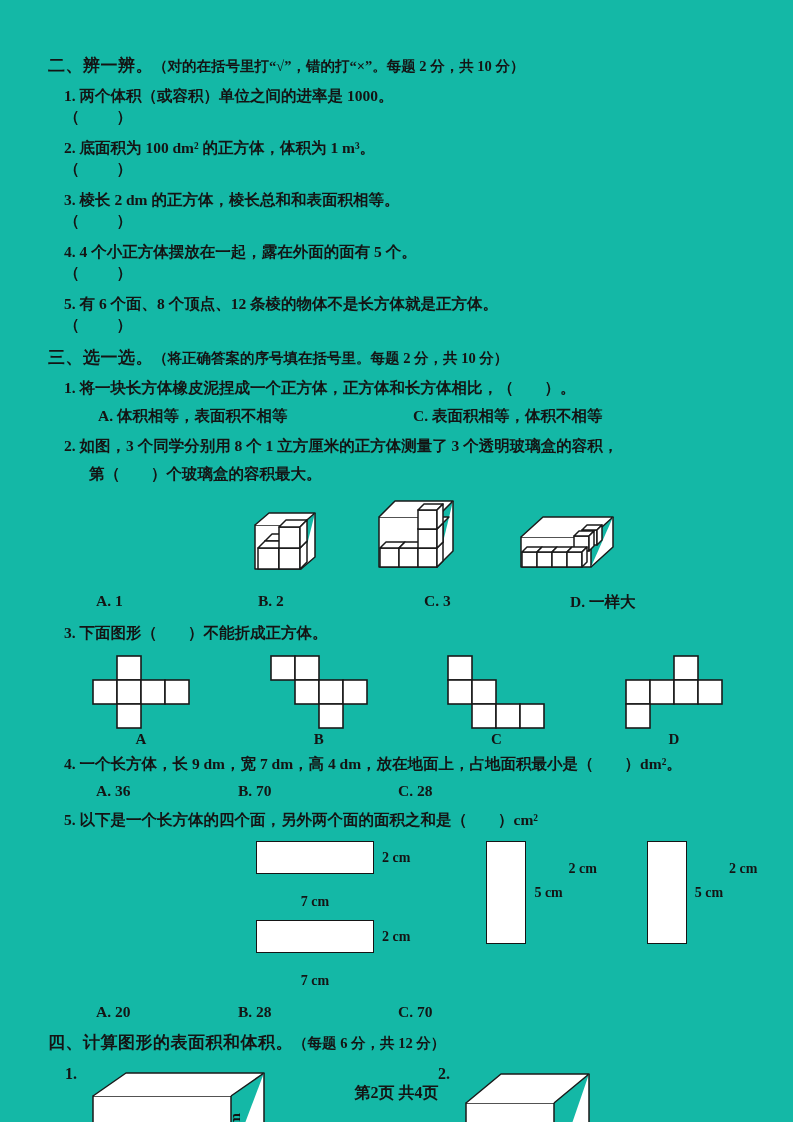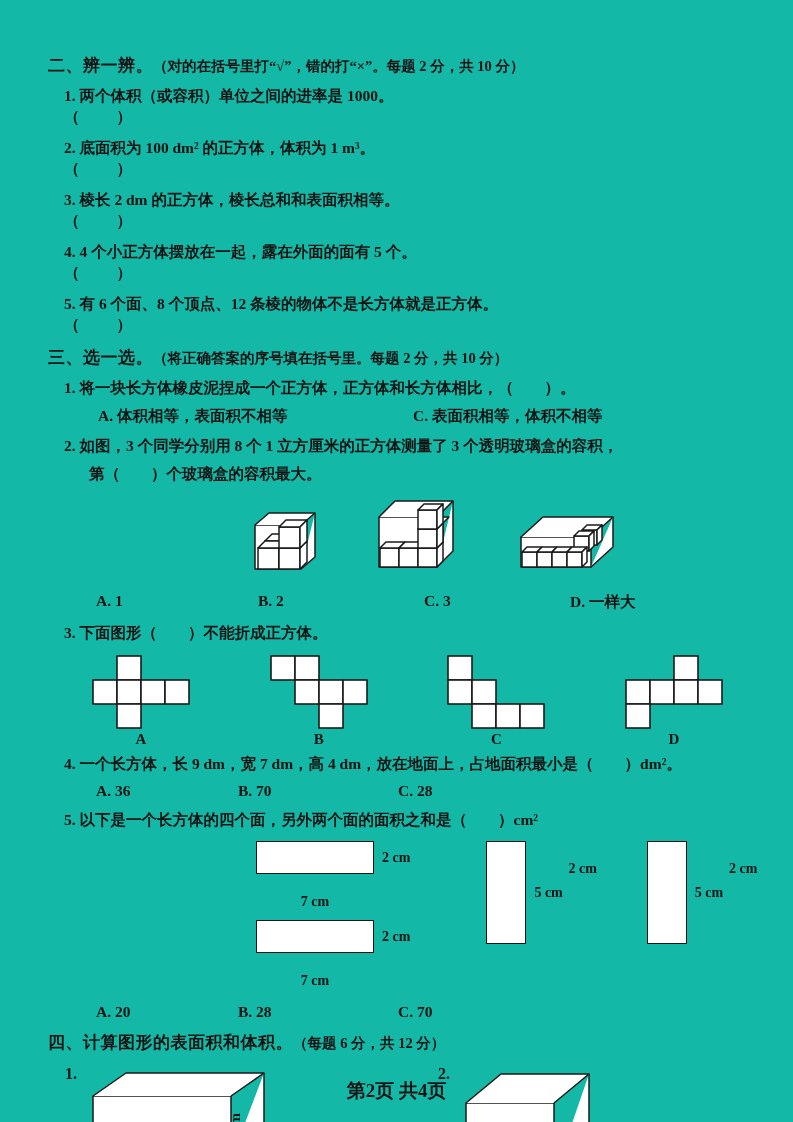--- a/index.html
+++ b/index.html
@@ -46,21 +46,21 @@
   .wide-unit{margin-bottom:10px;}
   .wide-unit .dim-under{width:118px;}
   .tall-group{display:flex;gap:44px;margin-left:76px;}
   .tall-unit{display:flex;}
   .tall-unit .dim-under{width:40px;}
   .figs-row{display:flex;align-items:flex-start;margin:8px 0 0 17px;}
   .fig-unit{display:flex;align-items:flex-start;}
   .fig-num{font-weight:800;font-size:16px;margin-right:4px;margin-top:2px;}
   .fig-unit svg text{fill:#111;font-weight:700;font-size:15px;font-family:"Liberation Serif","DejaVu Serif",serif;}
   .fig2-unit{margin-left:152px;}
-  .footer{position:absolute;left:0;bottom:18px;width:100%;text-align:center;font-size:19px;font-weight:700;}
+  .footer{position:absolute;left:0;bottom:18px;width:100%;text-align:center;font-size:16px;font-weight:700;}
 </style>
 </head>
 <body>
 
 <div class="page">
 
   <div class="sec-head">
     <span class="sec-title">二、辨一辨。</span>
     <span class="sec-note">（对的在括号里打“√”，错的打“×”。每题 2 分，共 10 分）</span>
   </div>

